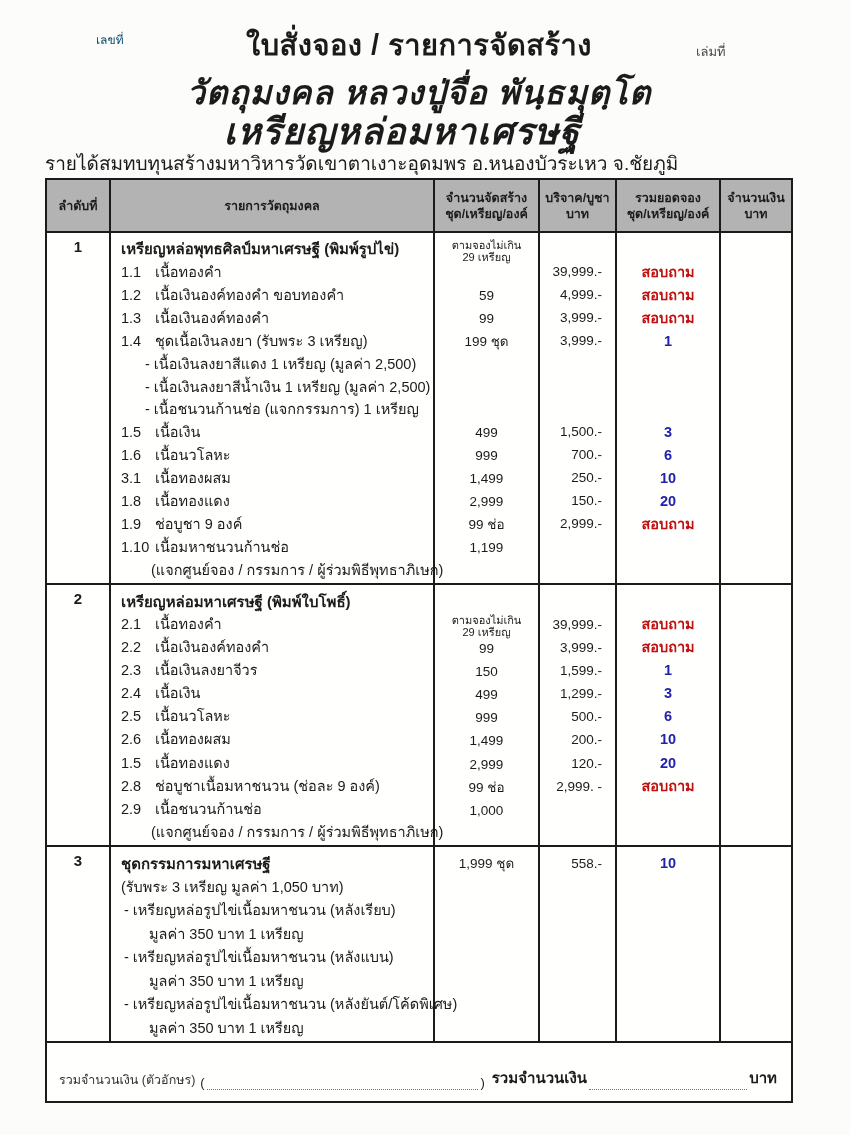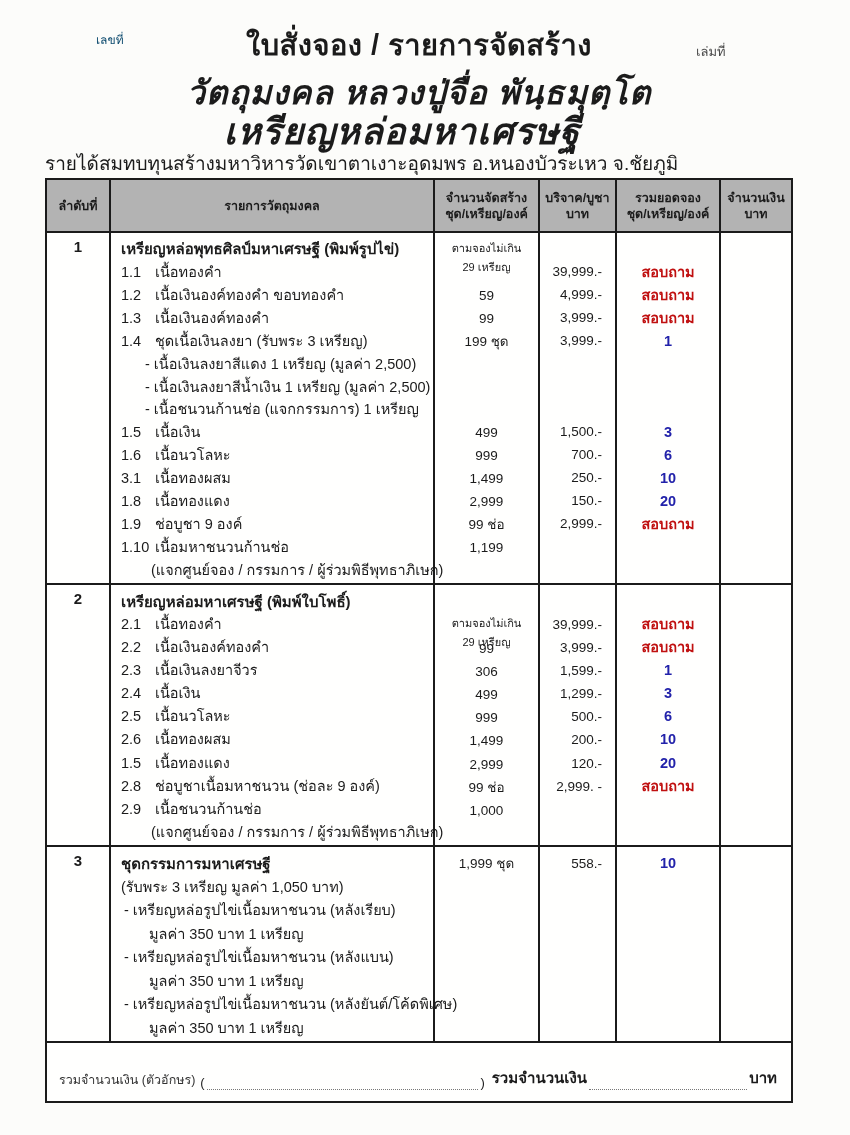--- a/index.html
+++ b/index.html
@@ -36,21 +36,21 @@
 
   .line{height:var(--lh);line-height:var(--lh);white-space:nowrap;font-size:14.5px;overflow:visible;}
   .line.bold{font-weight:bold;font-size:15px;}
   .ind0{padding-left:10px;}
   .ind1{padding-left:34px;}
   .ind2{padding-left:40px;}
   .ind3{padding-left:13px;}
   .ind4{padding-left:38px;}
   .num{display:inline-block;min-width:34px;}
   .qline,.pline{font-size:13.5px;}
-  .qty-sm{font-size:11px;line-height:19px;white-space:pre-line;padding-top:1px;}
+  .qty-sm{font-size:11px;line-height:12px;white-space:pre-line;padding-top:1px;}
   .ord-r{color:#c01010;}
   .ord-b{color:#2222aa;}
 
   
   .tfoot{height:56px;display:flex;align-items:flex-end;box-sizing:border-box;
          padding:0 14px 9px 12px;font-size:12.5px;}
   .tfoot .small-label{color:#333;margin-right:5px;white-space:nowrap;}
   .blank{display:inline-block;border-bottom:1.5px dotted #777;height:14px;}
   .blank.words{width:306px;margin:0 2px;}
   .blank.amount{width:178px;margin:0 2px;}
@@ -185,21 +185,21 @@
             <div class="line ind0"><span class="num">1.5</span>เนื้อทองแดง</div>
             <div class="line ind0"><span class="num">2.8</span>ช่อบูชาเนื้อมหาชนวน (ช่อละ 9 องค์)</div>
             <div class="line ind0"><span class="num">2.9</span>เนื้อชนวนก้านช่อ</div>
             <div class="line ind2">(แจกศูนย์จอง / กรรมการ / ผู้ร่วมพิธีพุทธาภิเษก)</div>
           </div>
           <div class="col c-qty" style="width: 105px;">
             <div class="line qline"></div>
             <div class="line qline qty-sm">ตามจองไม่เกิน
 29 เหรียญ</div>
             <div class="line qline">99</div>
-            <div class="line qline">306</div>
+            <div class="line qline">150</div>
             <div class="line qline">499</div>
             <div class="line qline">999</div>
             <div class="line qline">1,499</div>
             <div class="line qline">2,999</div>
             <div class="line qline">99 ช่อ</div>
             <div class="line qline">1,000</div>
             <div class="line qline"></div>
           </div>
           <div class="col c-price" style="width: 77px;">
             <div class="line pline"></div>

